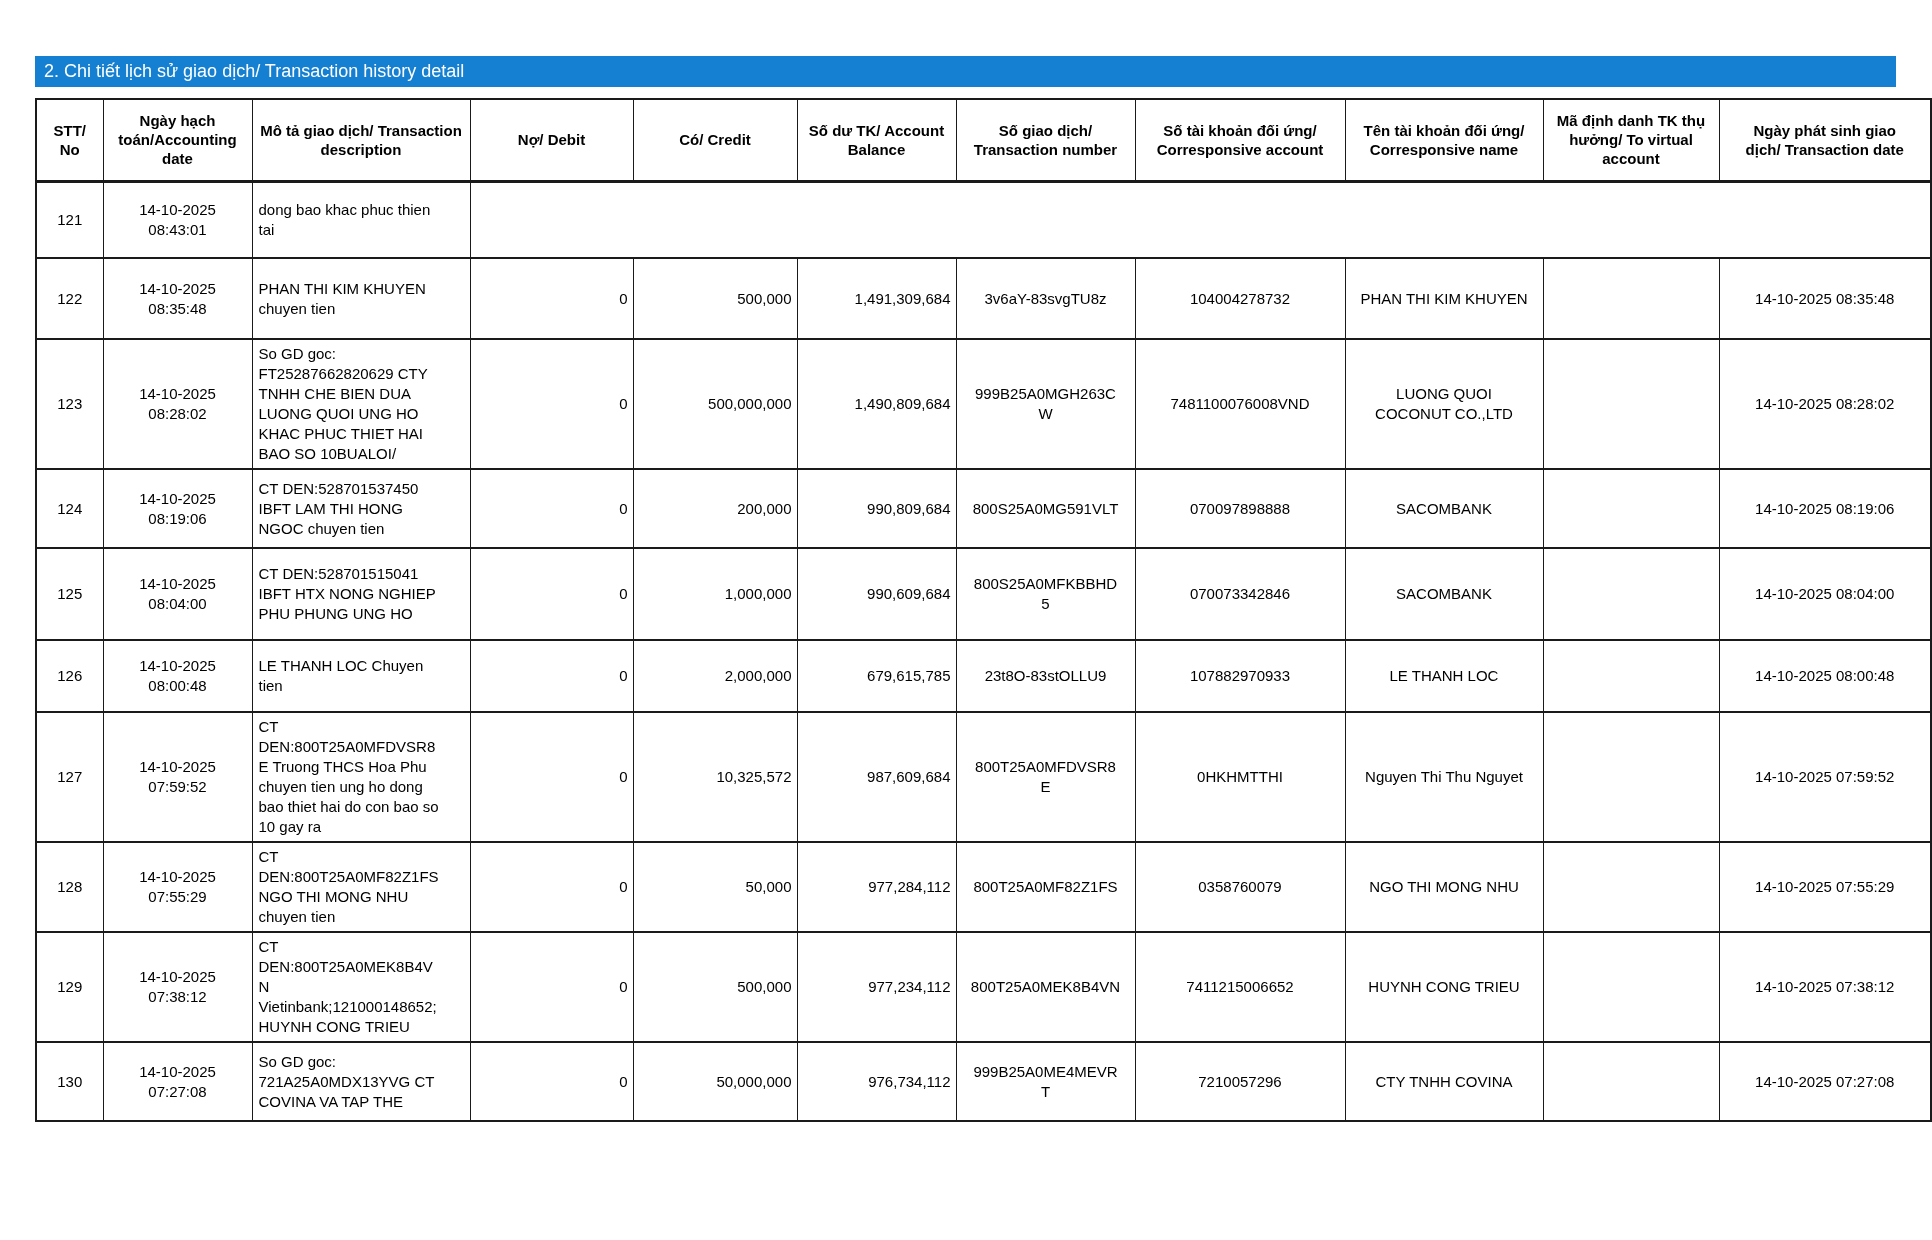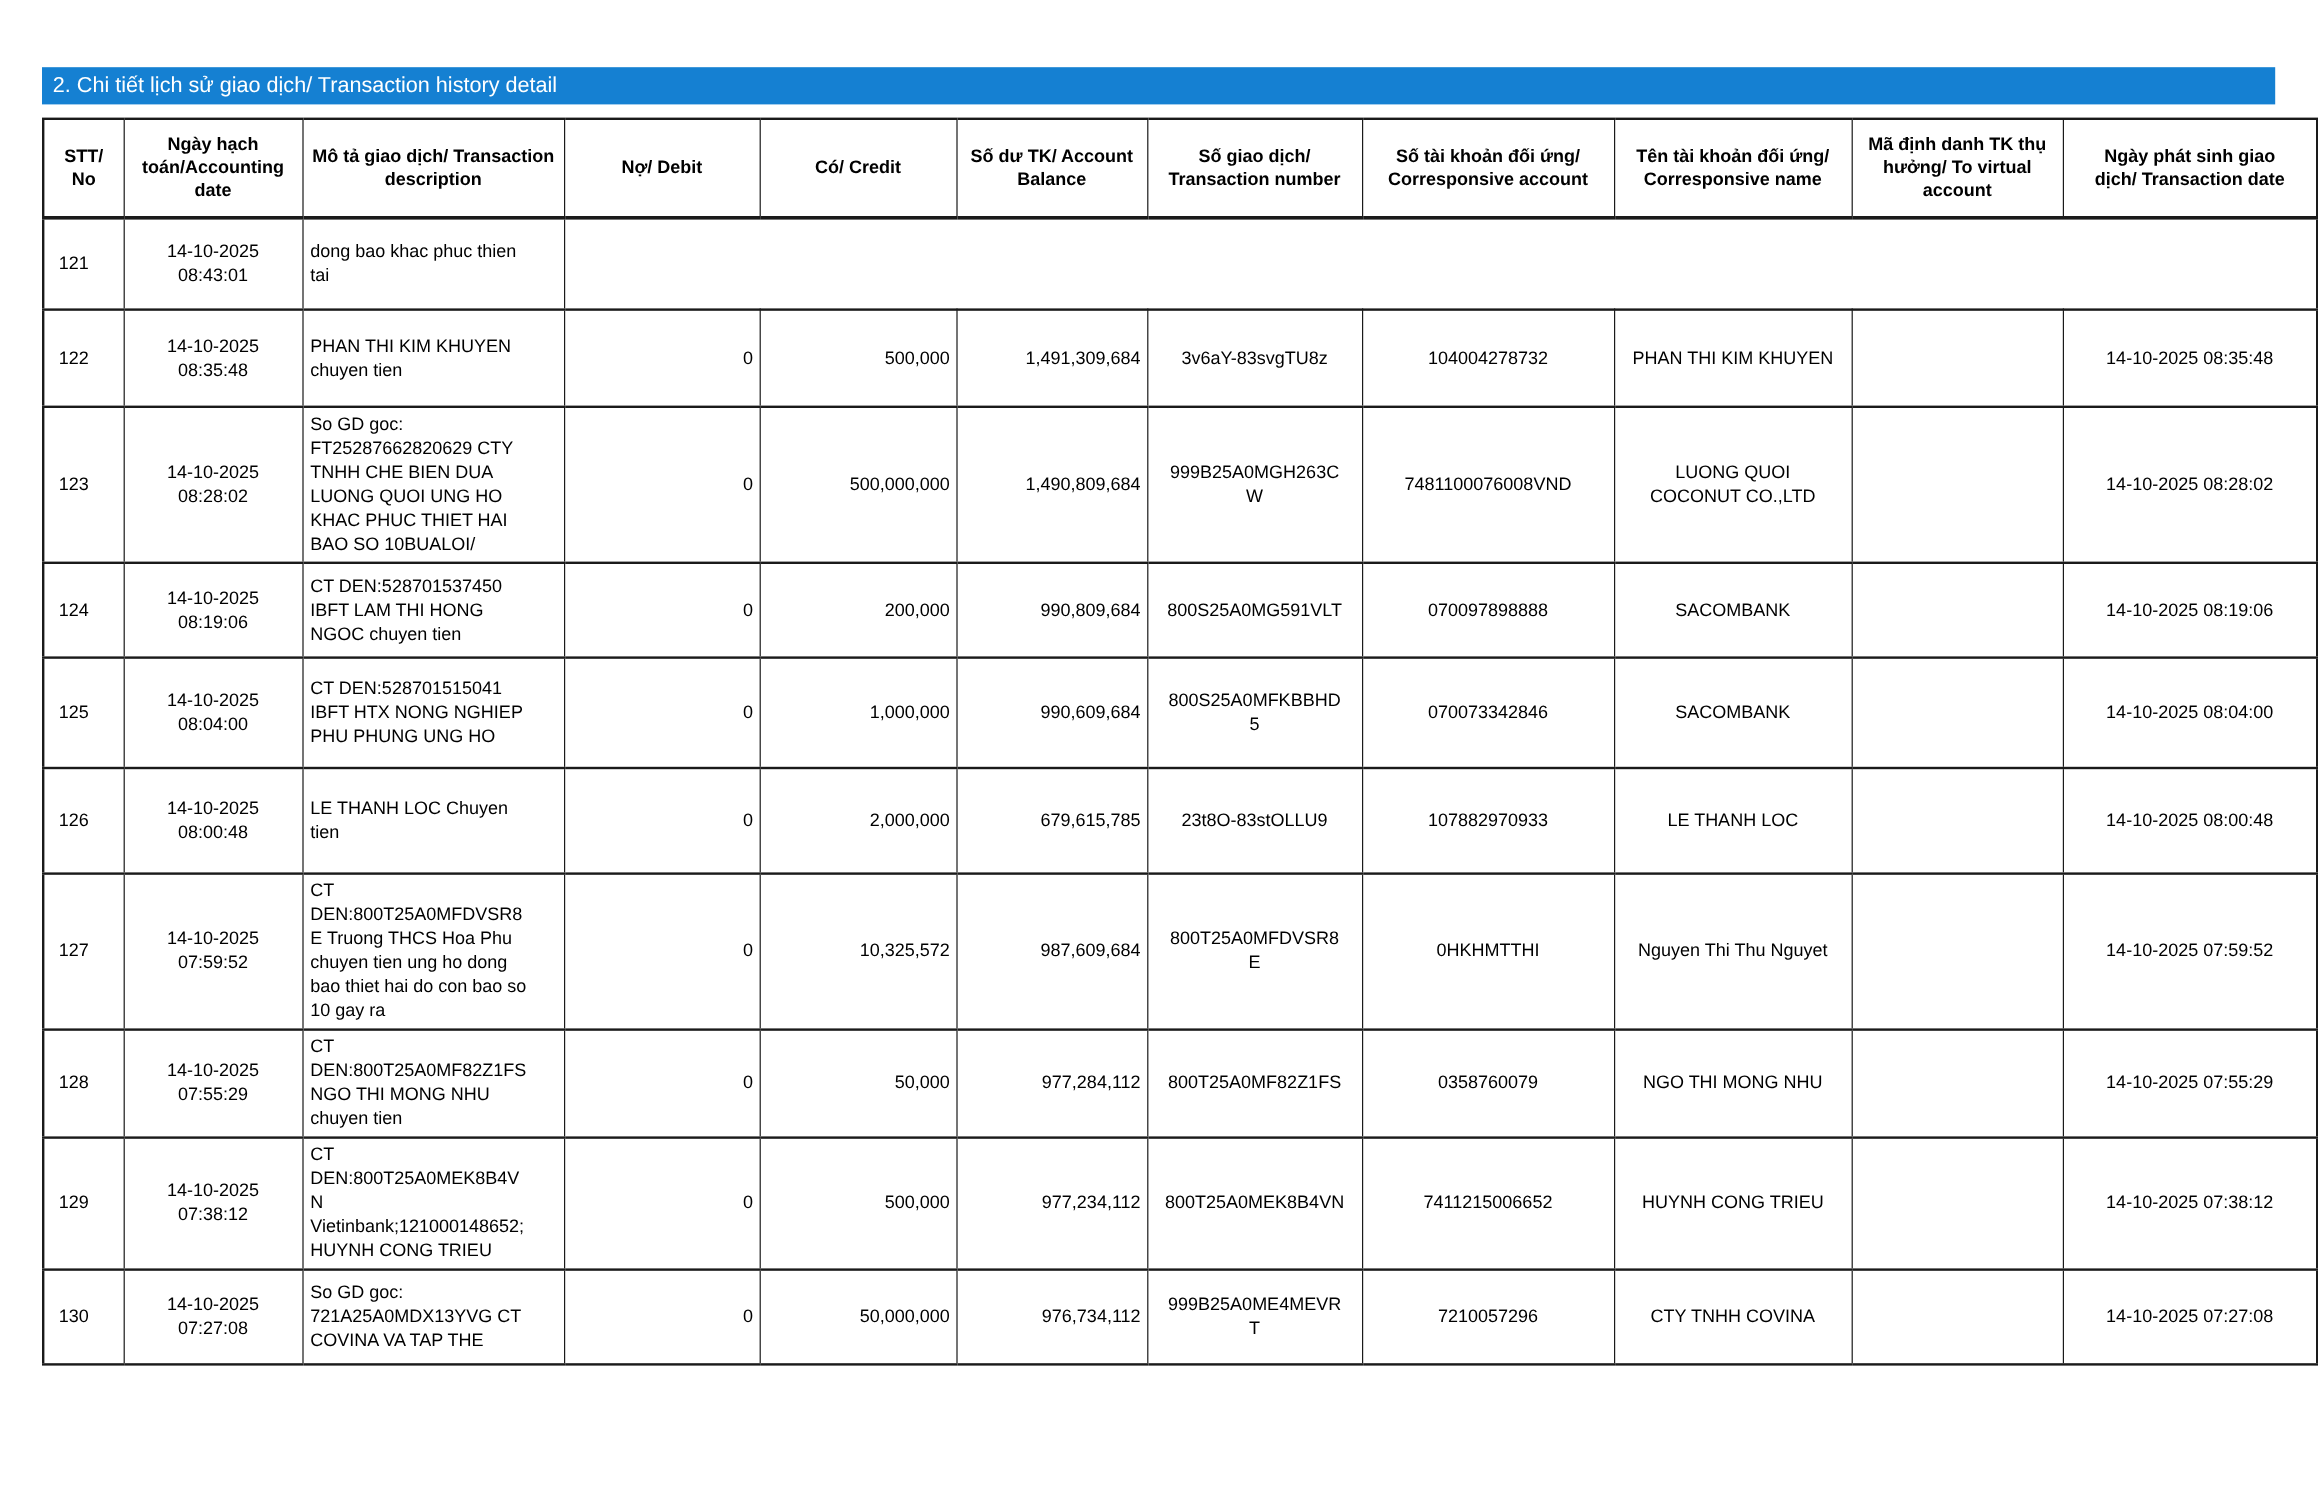--- a/index.html
+++ b/index.html
@@ -53,21 +53,21 @@
     line-height:19px;
     padding:0 6px;
   }
   th.col11{padding:13px 16px;text-align:center;}
   thead tr{height:82px;}
   td{
     border-top-width:2px;border-bottom-width:2px;
     line-height:20px;
     padding:0 6px;
   }
-  td.c-no{text-align:left;padding:12px;}
+  td.c-no{text-align:center;padding:0;}
   td.c-date{text-align:center;white-space:pre-line;padding:0 4px;}
   td.c-desc{text-align:left;padding:4px 30px 4px 6px;overflow-wrap:break-word;}
   td.c-debit,td.c-credit,td.c-balance{text-align:right;padding:0 5px 0 2px;}
   td.c-txn{text-align:center;word-break:break-all;padding:0 14px;}
   td.c-acct{text-align:center;padding:0 10px;}
   td.c-name{text-align:center;padding:16px 14px;}
   td.c-virtual{padding:0;}
   td.c-txndate{text-align:center;padding:0 10px;}
   td.c-merged{padding:0;}
 </style>
@@ -164,21 +164,21 @@
         <td class="c-desc">CT DEN:528701515041 IBFT HTX NONG NGHIEP PHU PHUNG UNG HO</td>
         <td class="c-debit">0</td>
         <td class="c-credit">1,000,000</td>
         <td class="c-balance">990,609,684</td>
         <td class="c-txn">800S25A0MFKBBHD5</td>
         <td class="c-acct">070073342846</td>
         <td class="c-name">SACOMBANK</td>
         <td class="c-virtual"></td>
         <td class="c-txndate">14-10-2025 08:04:00</td>
       </tr>
-      <tr style="height: 88px;">
+      <tr style="height: 72px;">
         <td class="c-no">126</td>
         <td class="c-date">14-10-2025
 08:00:48</td>
         <td class="c-desc">LE THANH LOC Chuyen tien</td>
         <td class="c-debit">0</td>
         <td class="c-credit">2,000,000</td>
         <td class="c-balance">679,615,785</td>
         <td class="c-txn">23t8O-83stOLLU9</td>
         <td class="c-acct">107882970933</td>
         <td class="c-name">LE THANH LOC</td>

